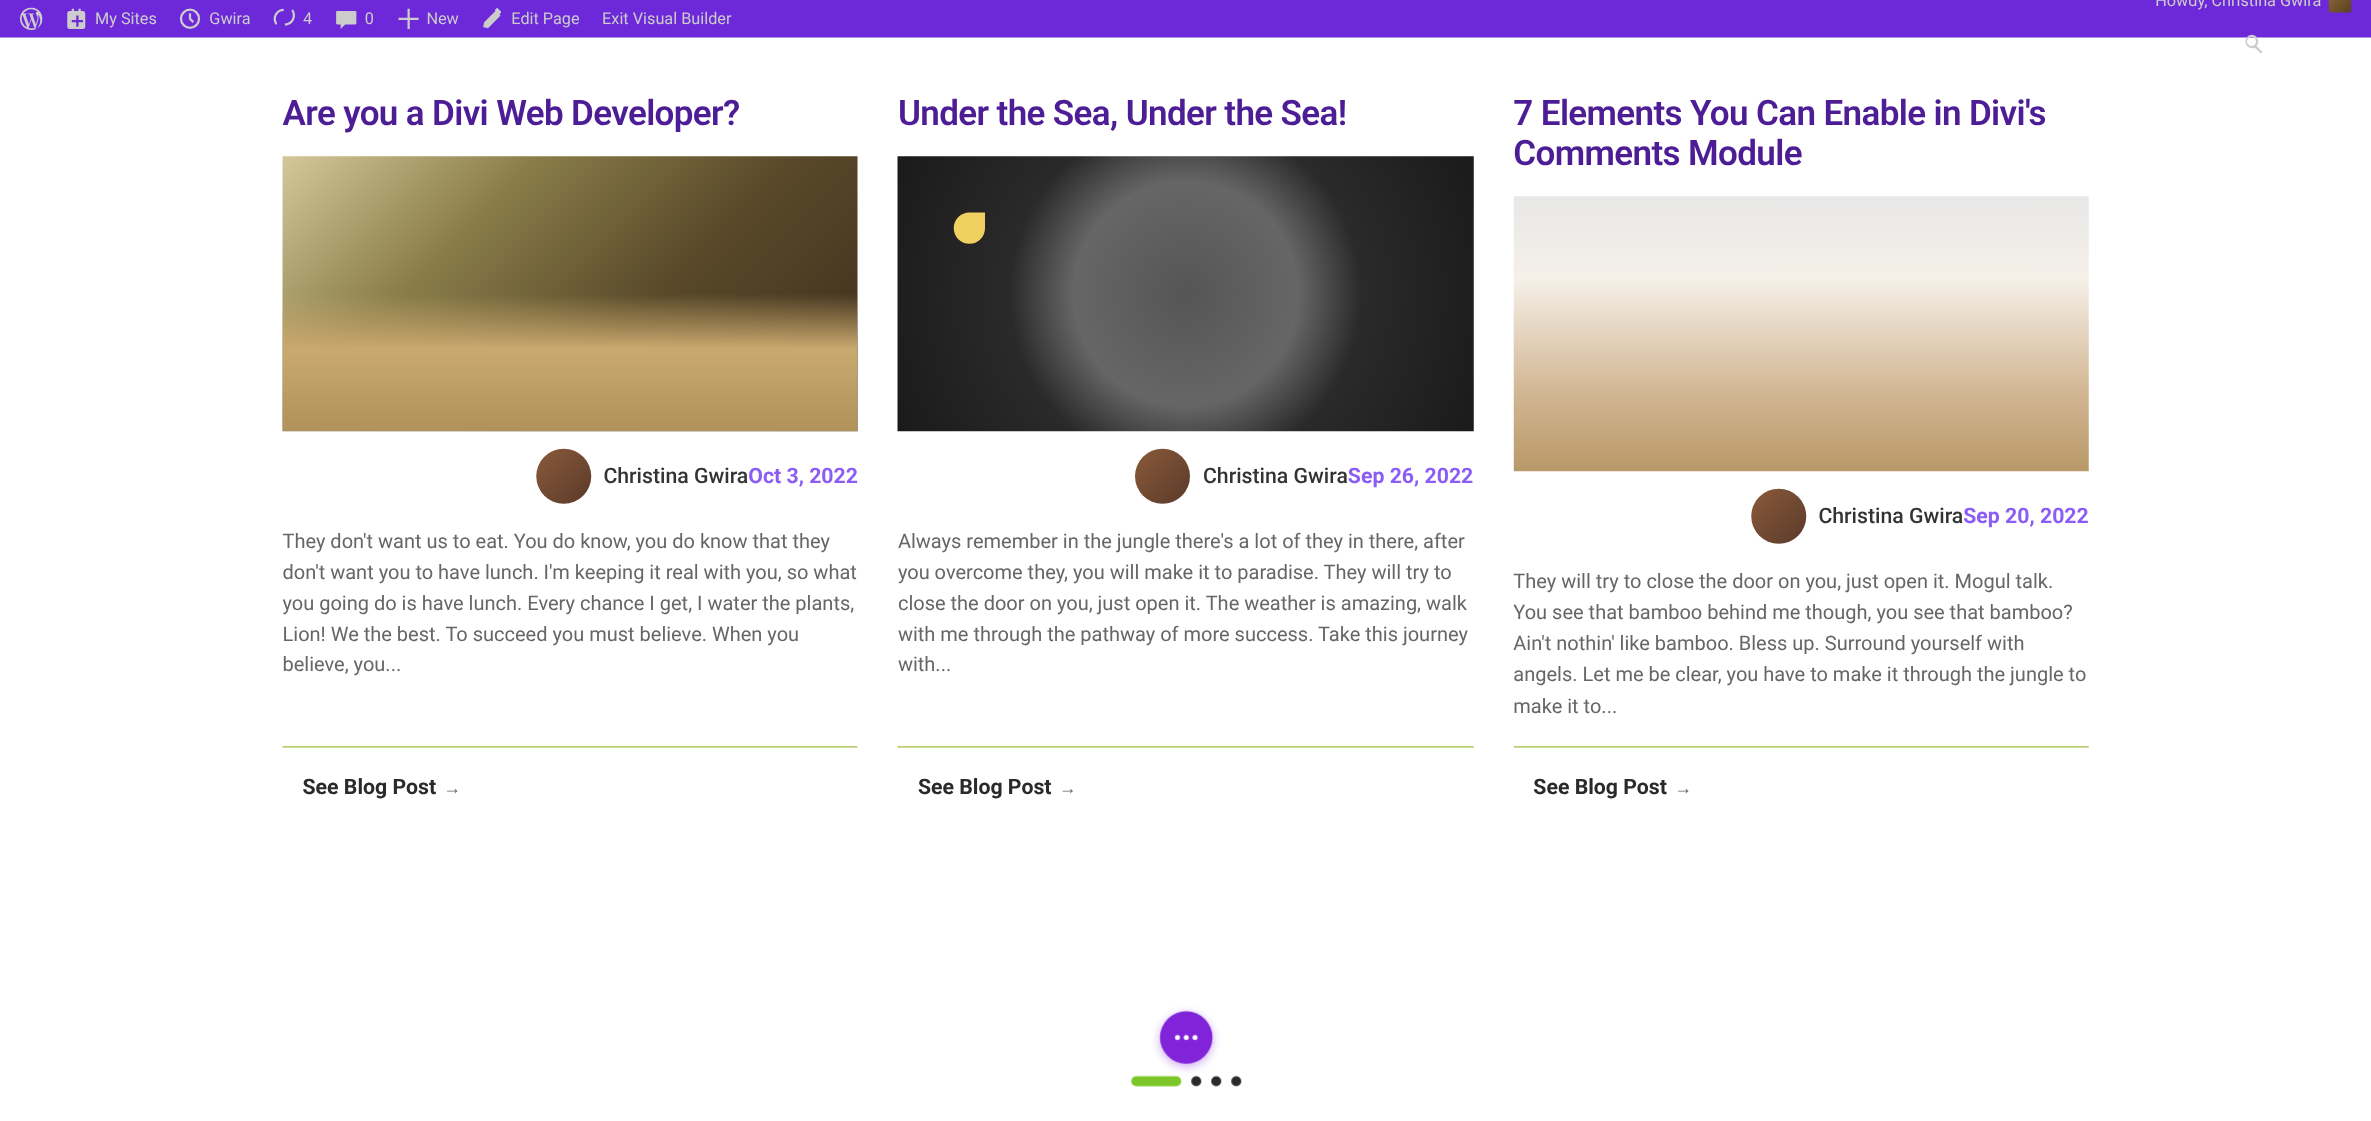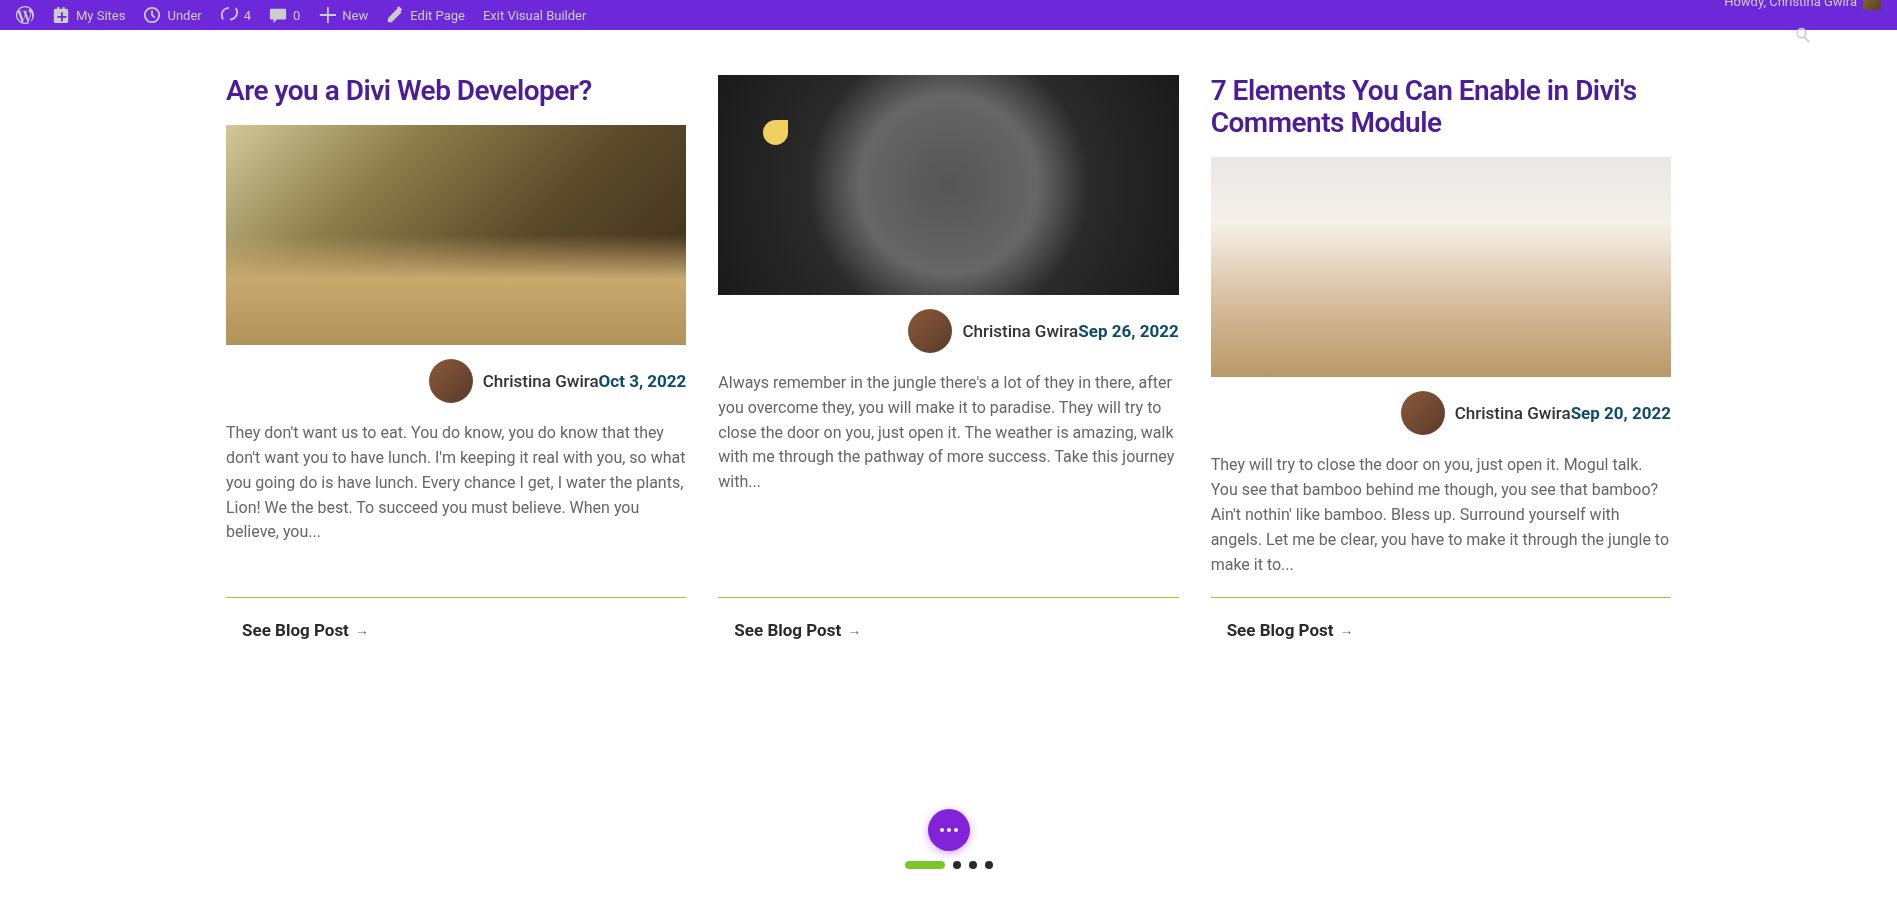--- a/index.html
+++ b/index.html
@@ -161,21 +161,21 @@
     
     .author-name {
       font-size: 17px;
       color: #333;
       font-weight: 500;
     }
     
     .post-date {
       font-size: 17px;
       font-weight: 700;
-      color: #0c4a6e;
+      color: #8b5cf6;
     }
     
     .blog-excerpt {
       font-size: 16px;
       line-height: 1.55;
       color: #666;
       margin-bottom: 20px;
       flex-grow: 1;
     }
     
@@ -277,21 +277,21 @@
       </span>
       <span>My Sites</span>
     </div>
     <div class="admin-item">
       <span class="admin-icon">
         <svg viewBox="0 0 20 20" fill="#ccc">
             <circle cx="10" cy="10" r="8" fill="none" stroke="#ccc" stroke-width="2"></circle>
             <path d="M10 5v5l3 3" stroke="#ccc" stroke-width="2" fill="none"></path>
           </svg>
       </span>
-      <span>Under</span>
+      <span>Gwira</span>
     </div>
     <div class="admin-item">
       <span class="admin-icon">
         <svg viewBox="0 0 20 20" fill="#ccc">
             <path d="M10 3c-3.87 0-7 3.13-7 7 0 1.5.47 2.89 1.27 4.03l-1.42 1.42C1.69 13.95 1 12.05 1 10c0-4.97 4.03-9 9-9v2zm6.73-.03l1.42-1.42C19.31 3.05 20 4.95 20 7c0 4.97-4.03 9-9 9v-2c3.87 0 7-3.13 7-7 0-1.5-.47-2.89-1.27-4.03z"></path>
           </svg>
       </span>
       <span>4</span>
     </div>
     <div class="admin-item">
@@ -350,20 +350,21 @@
       </div>
       <p class="blog-excerpt">They don't want us to eat. You do know, you do know that they don't want you to have lunch. I'm keeping it real with you, so what you going do is have lunch. Every chance I get, I water the plants, Lion! We the best. To succeed you must believe. When you believe, you...</p>
       <div class="divider"></div>
       <a class="read-more">
         <span>See Blog Post</span>
         <span class="arrow-icon">→</span>
       </a>
     </div>
 
     <div class="blog-card">
+      <h2 class="blog-title">Under the Sea, Under the Sea!</h2>
       <div class="blog-image img2"></div>
       <div class="blog-meta">
         <div class="author-info">
           <div class="author-avatar"></div>
           <span class="author-name">Christina Gwira</span>
         </div>
         <span class="post-date">Sep 26, 2022</span>
       </div>
       <p class="blog-excerpt">Always remember in the jungle there's a lot of they in there, after you overcome they, you will make it to paradise. They will try to close the door on you, just open it. The weather is amazing, walk with me through the pathway of more success. Take this journey with...</p>
       <div class="divider"></div>

